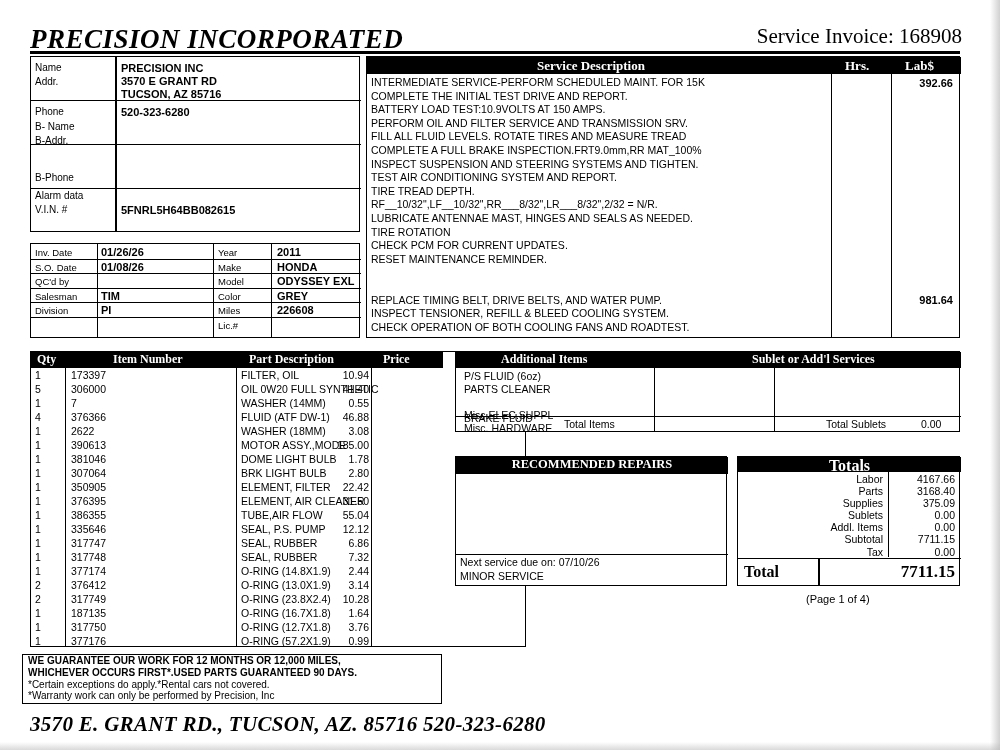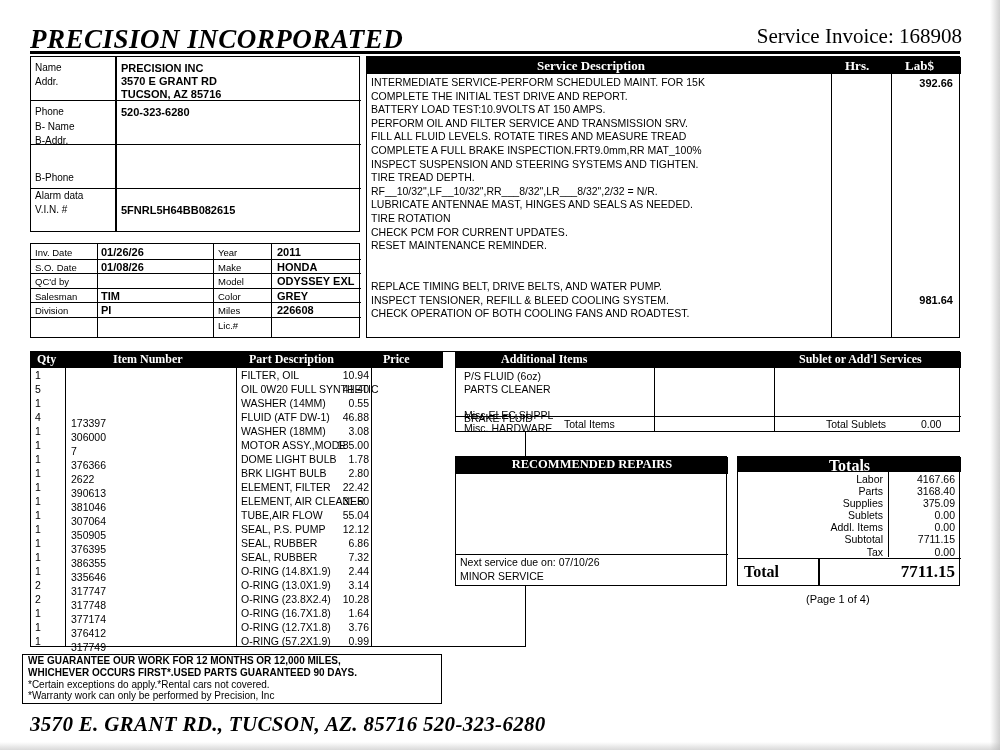--- a/index.html
+++ b/index.html
@@ -118,21 +118,21 @@
     background:#000; color:#fff; font-weight: bold; font-size: 12px;
     font-family: "Liberation Serif", serif;
   }
   #parts .hdr span { position: absolute; top: 0px; }
   #parts .v1 { position: absolute; left: 34px; top: 16px; bottom: 0; width: 1.2px; background:#000;}
   #parts .v2 { position: absolute; left: 205px; top: 16px; bottom: 0; width: 1.2px; background:#000;}
   #parts .v3 { position: absolute; left: 340px; top: 16px; bottom: 0; width: 1.2px; background:#000;}
   #parts .rows { position: absolute; left: 0; top: 17px; width: 412px; }
   .prow { position: relative; height: 14px; font-size: 10.5px; }
   .prow .qty { position: absolute; left: 4px; }
-  .prow .num { position: absolute; left: 40px; margin-top: 48px; }
+  .prow .num { position: absolute; left: 40px; }
   .prow .desc { position: absolute; left: 210px; }
   .prow .price { position: absolute; left: 290px; width: 48px; text-align: right; }
 
   
   #addl { left: 455px; top: 351px; width: 505px; height: 81px; }
   #addl .hdr {
     position: absolute; left:0; top:0; width: 505px; height: 16px;
     background:#000; color:#fff; font-weight:bold; font-size:12px;
     font-family: "Liberation Serif", serif;
   }
@@ -279,20 +279,21 @@
     <div class="collab"></div>
 
     <div class="lines">
       <div>INTERMEDIATE SERVICE-PERFORM SCHEDULED MAINT. FOR 15K</div>
       <div>COMPLETE THE INITIAL TEST DRIVE AND REPORT.</div>
       <div>BATTERY LOAD TEST:10.9VOLTS AT 150 AMPS.</div>
       <div>PERFORM OIL AND FILTER SERVICE AND TRANSMISSION SRV.</div>
       <div>FILL ALL FLUID LEVELS. ROTATE TIRES AND MEASURE TREAD</div>
       <div>COMPLETE A FULL BRAKE INSPECTION.FRT9.0mm,RR MAT_100%</div>
       <div>INSPECT SUSPENSION AND STEERING SYSTEMS AND TIGHTEN.</div>
+      <div>TEST AIR CONDITIONING SYSTEM AND REPORT.</div>
       <div>TIRE TREAD DEPTH.</div>
       <div>RF__10/32",LF__10/32",RR___8/32",LR___8/32",2/32 = N/R.</div>
       <div>LUBRICATE ANTENNAE MAST, HINGES AND SEALS AS NEEDED.</div>
       <div>TIRE ROTATION</div>
       <div>CHECK PCM FOR CURRENT UPDATES.</div>
       <div>RESET MAINTENANCE REMINDER.</div>
       <div>&nbsp;</div>
       <div>&nbsp;</div>
       <div>REPLACE TIMING BELT, DRIVE BELTS, AND WATER PUMP.</div>
       <div>INSPECT TENSIONER, REFILL &amp; BLEED COOLING SYSTEM.</div>
@@ -434,21 +435,21 @@
         <span class="num">377176</span>
         <span class="desc">O-RING (57.2X1.9)</span>
         <span class="price">0.99</span>
       </div>
     </div>
   </div>
 
   <div class="box" id="addl">
     <div class="hdr">
       <span style="left:45px;">Additional Items</span>
-      <span style="left:296px;margin-left:47px;">Sublet or Add'l Services</span>
+      <span style="left:296px;">Sublet or Add'l Services</span>
     </div>
     <div class="v1"></div>
     <div class="v2"></div>
 
     <div class="ai" style="top:18px;">P/S FLUID (6oz)</div>
     <div class="ai" style="top:31px;">PARTS CLEANER</div>
     <div class="ai" style="top:60px;">BRAKE FLUID</div>
     <div class="ai" style="top:57px;">Misc.ELEC.SUPPL</div>
     <div class="ai" style="top:70px;">Misc. HARDWARE</div>
 

